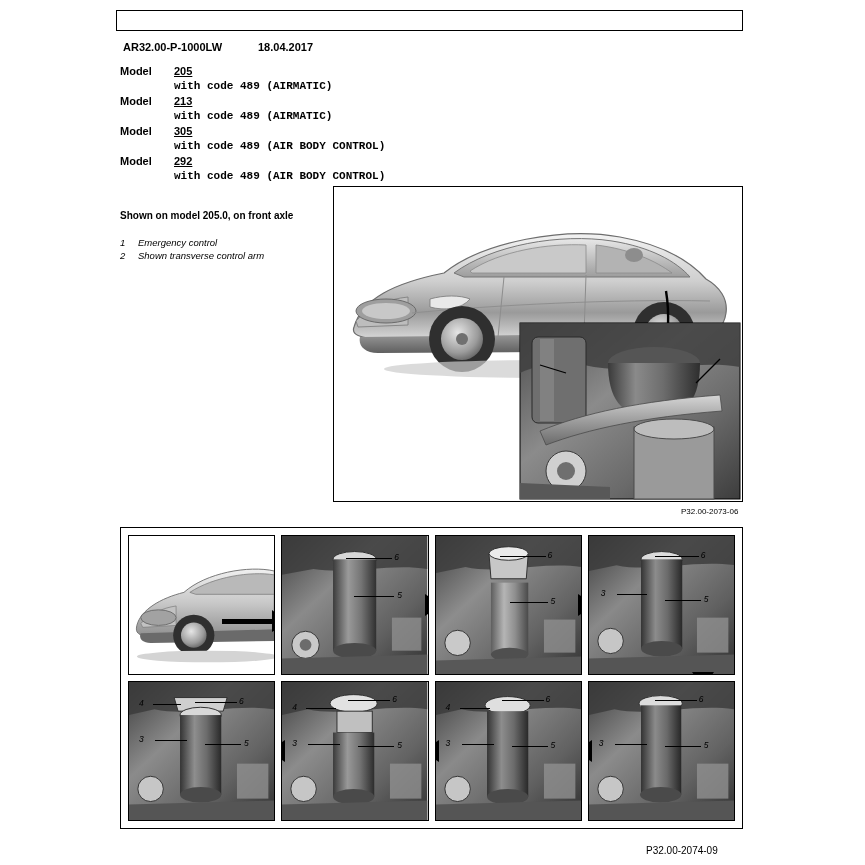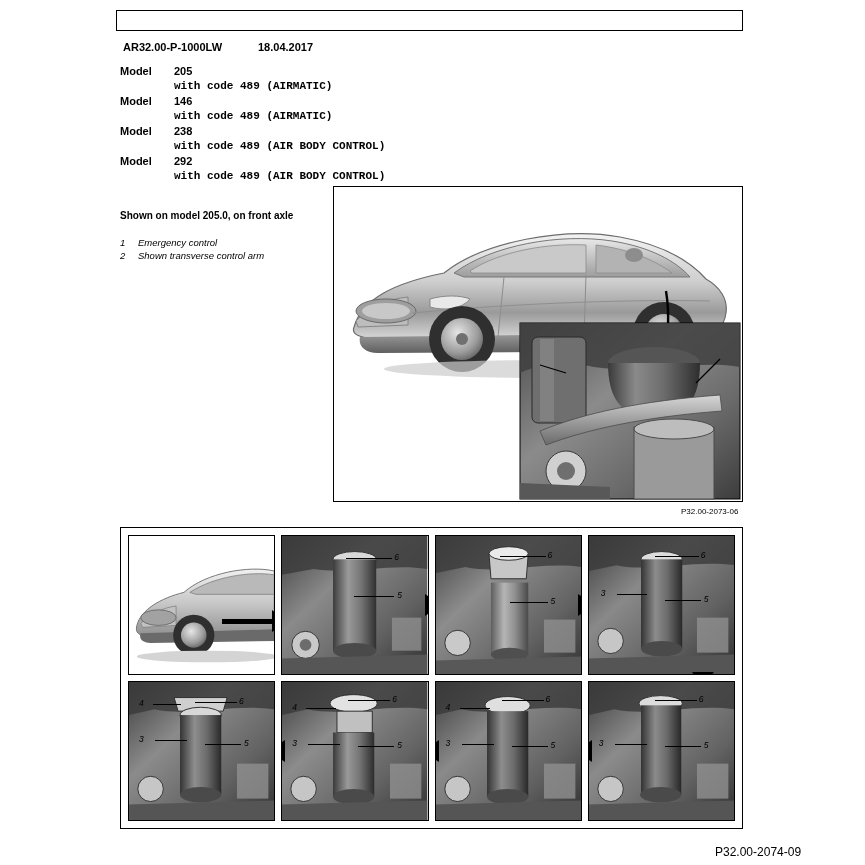--- a/index.html
+++ b/index.html
@@ -47,21 +47,21 @@
     left: 120px;
     top: 64px;
     font-size: 11px;
     font-weight: bold;
   }
   .model-row {
     display: flex;
     line-height: 15px;
   }
   .model-row .m-label { width: 54px; }
-  .model-row .m-value { width: 50px; }
+  .model-row .m-value { width: 50px; text-decoration: underline; }
   .model-sub {
     line-height: 15px;
     padding-left: 54px;
     font-family: Liberation Mono, monospace;
   }
 
   
   .legend-title {
     position: absolute;
     left: 120px;
@@ -108,23 +108,23 @@
     top: 527px;
     width: 623px;
     height: 302px;
     border: 1px solid #000;
     box-sizing: border-box;
     background: #fff;
     padding: 7px;
   }
   .fig2-caption {
     position: absolute;
-    left: 715px;
+    left: 646px;
     top: 845px;
-    font-size: 12px;
+    font-size: 10px;
   }
   .fig2-grid {
     width: 100%;
     height: 100%;
     display: grid;
     grid-template-columns: repeat(4, 1fr);
     grid-template-rows: repeat(2, 1fr);
     gap: 6px;
   }
   .panel {
@@ -181,27 +181,27 @@
 
 <div class="models">
   <div class="model-row">
     <span class="m-label">Model</span>
     <span class="m-value">205</span>
   </div>
   <div class="model-sub">with code 489 (AIRMATIC)</div>
 
   <div class="model-row">
     <span class="m-label">Model</span>
-    <span class="m-value">146</span>
+    <span class="m-value">213</span>
   </div>
   <div class="model-sub">with code 489 (AIRMATIC)</div>
 
   <div class="model-row">
     <span class="m-label">Model</span>
-    <span class="m-value">238</span>
+    <span class="m-value">305</span>
   </div>
   <div class="model-sub">with code 489 (AIR BODY CONTROL)</div>
 
   <div class="model-row">
     <span class="m-label">Model</span>
     <span class="m-value">292</span>
   </div>
   <div class="model-sub">with code 489 (AIR BODY CONTROL)</div>
 </div>
 

